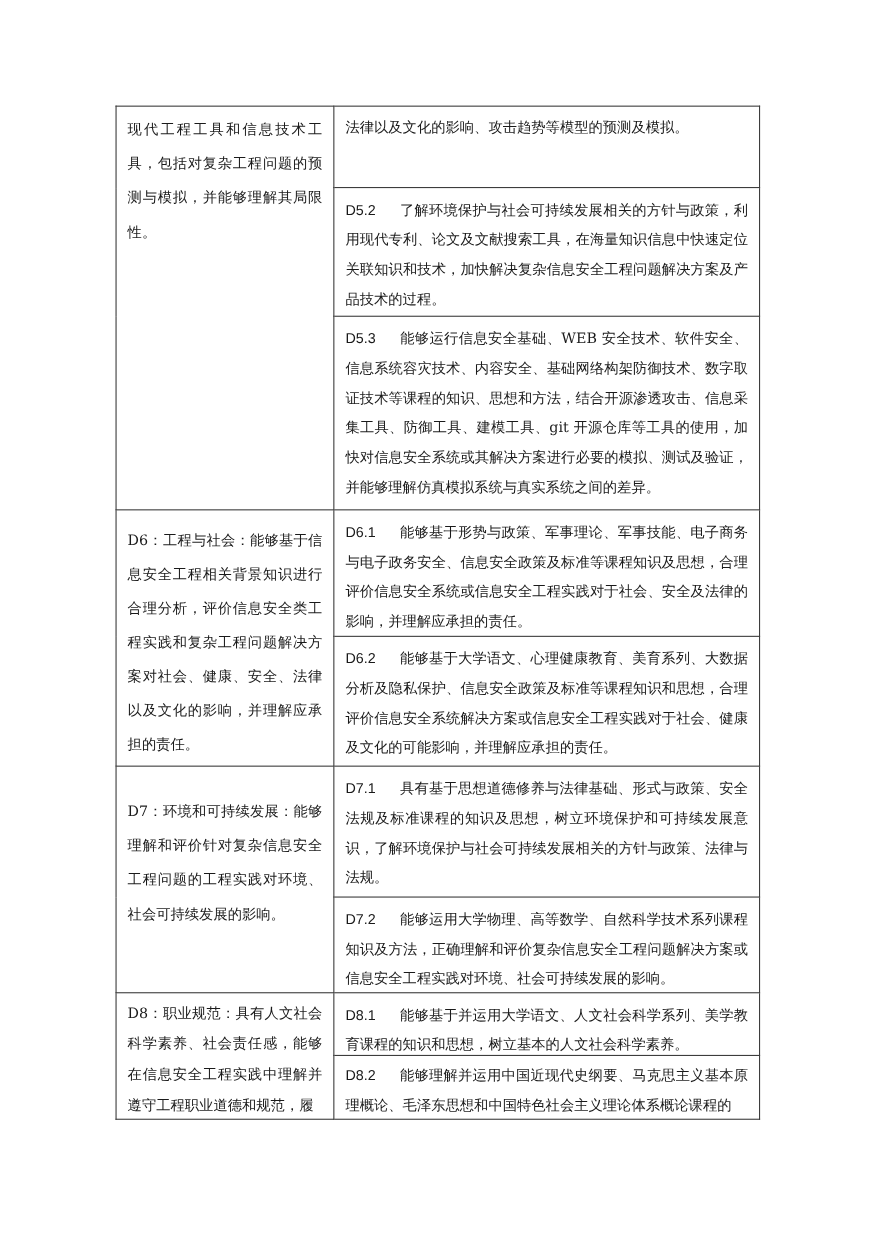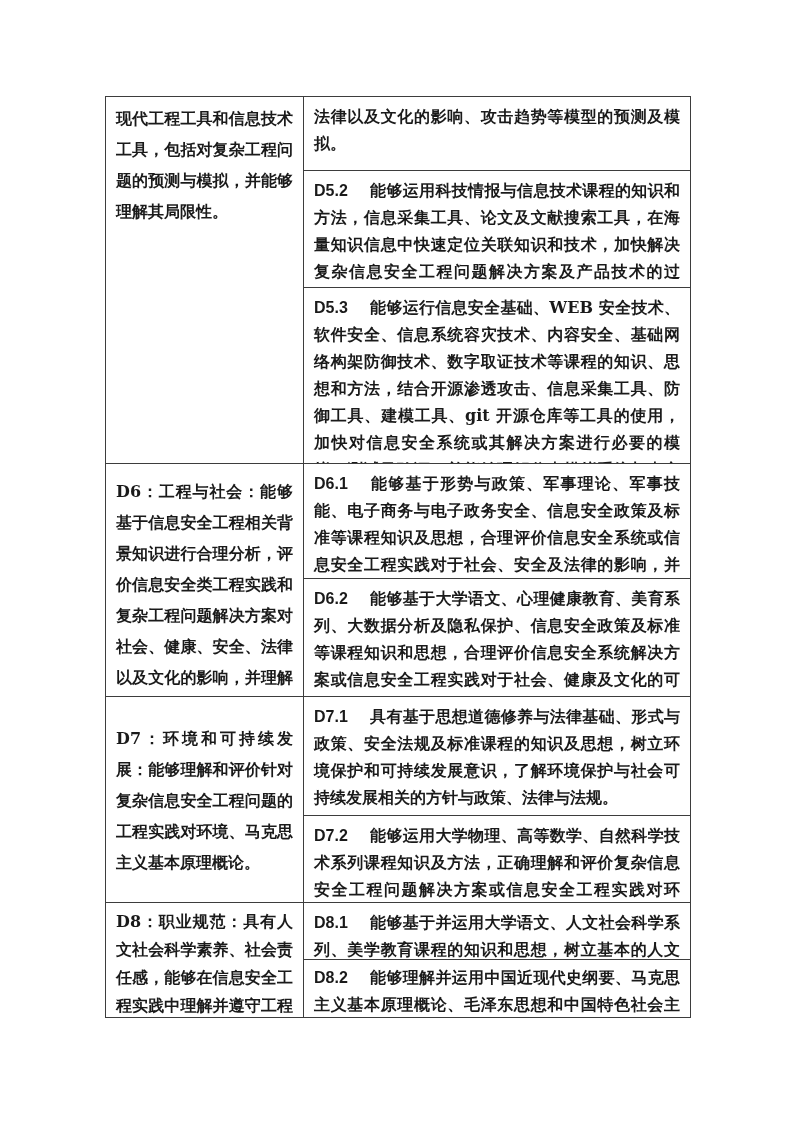--- a/index.html
+++ b/index.html
@@ -22,24 +22,23 @@
   col.c2{width:387px;}
   td{
     border:1px solid #3d3d3d;
     vertical-align:top;
     padding:0;
   }
   .cell{
     box-sizing:border-box;
     overflow:hidden;
     padding:6px 10px;
-    font-size:16px;
+    font-size:13px;
     line-height:27px;
     text-align:justify;
-    font-weight:bold;
   }
   
   .lcell{line-height:31px;}
   .c-l1{height:364px;}
   .c-l2{height:231px;padding-top:12px;}
   .c-l3{height:204px;padding-top:26px;}
   .c-l4{height:113px;line-height:28px;padding-top:5px;}
   
   .c-ra{height:73px;}
   .c-rb{height:116px;}
@@ -75,21 +74,21 @@
       </td>
       <td>
         <div class="cell c-ra">
           <span>法律以及文化的影响、攻击趋势等模型的预测及模拟。</span>
         </div>
       </td>
     </tr>
     <tr>
       <td>
         <div class="cell c-rb">
-          <span class="lbl">D5.2</span><span>能够运用科技情报与信息技术课程的知识和方法，信息采集工具、论文及文献搜索工具，在海量知识信息中快速定位关联知识和技术，加快解决复杂信息安全工程问题解决方案及产品技术的过程。</span>
+          <span class="lbl">D5.2</span><span>了解环境保护与社会可持续发展相关的方针与政策，利用现代专利、论文及文献搜索工具，在海量知识信息中快速定位关联知识和技术，加快解决复杂信息安全工程问题解决方案及产品技术的过程。</span>
         </div>
       </td>
     </tr>
     <tr>
       <td>
         <div class="cell c-rc">
           <span class="lbl">D5.3</span><span>能够运行信息安全基础、WEB 安全技术、软件安全、信息系统容灾技术、内容安全、基础网络构架防御技术、数字取证技术等课程的知识、思想和方法，结合开源渗透攻击、信息采集工具、防御工具、建模工具、git 开源仓库等工具的使用，加快对信息安全系统或其解决方案进行必要的模拟、测试及验证，并能够理解仿真模拟系统与真实系统之间的差异。</span>
         </div>
       </td>
     </tr>
@@ -110,21 +109,21 @@
       <td>
         <div class="cell c-re">
           <span class="lbl">D6.2</span><span>能够基于大学语文、心理健康教育、美育系列、大数据分析及隐私保护、信息安全政策及标准等课程知识和思想，合理评价信息安全系统解决方案或信息安全工程实践对于社会、健康及文化的可能影响，并理解应承担的责任。</span>
         </div>
       </td>
     </tr>
 
     <tr>
       <td rowspan="2">
         <div class="cell lcell c-l3">
-          <span>D7：环境和可持续发展：能够理解和评价针对复杂信息安全工程问题的工程实践对环境、马克思主义基本原理概论。</span>
+          <span>D7：环境和可持续发展：能够理解和评价针对复杂信息安全工程问题的工程实践对环境、社会可持续发展的影响。</span>
         </div>
       </td>
       <td>
         <div class="cell c-rf">
           <span class="lbl">D7.1</span><span>具有基于思想道德修养与法律基础、形式与政策、安全法规及标准课程的知识及思想，树立环境保护和可持续发展意识，了解环境保护与社会可持续发展相关的方针与政策、法律与法规。</span>
         </div>
       </td>
     </tr>
     <tr>
       <td>

